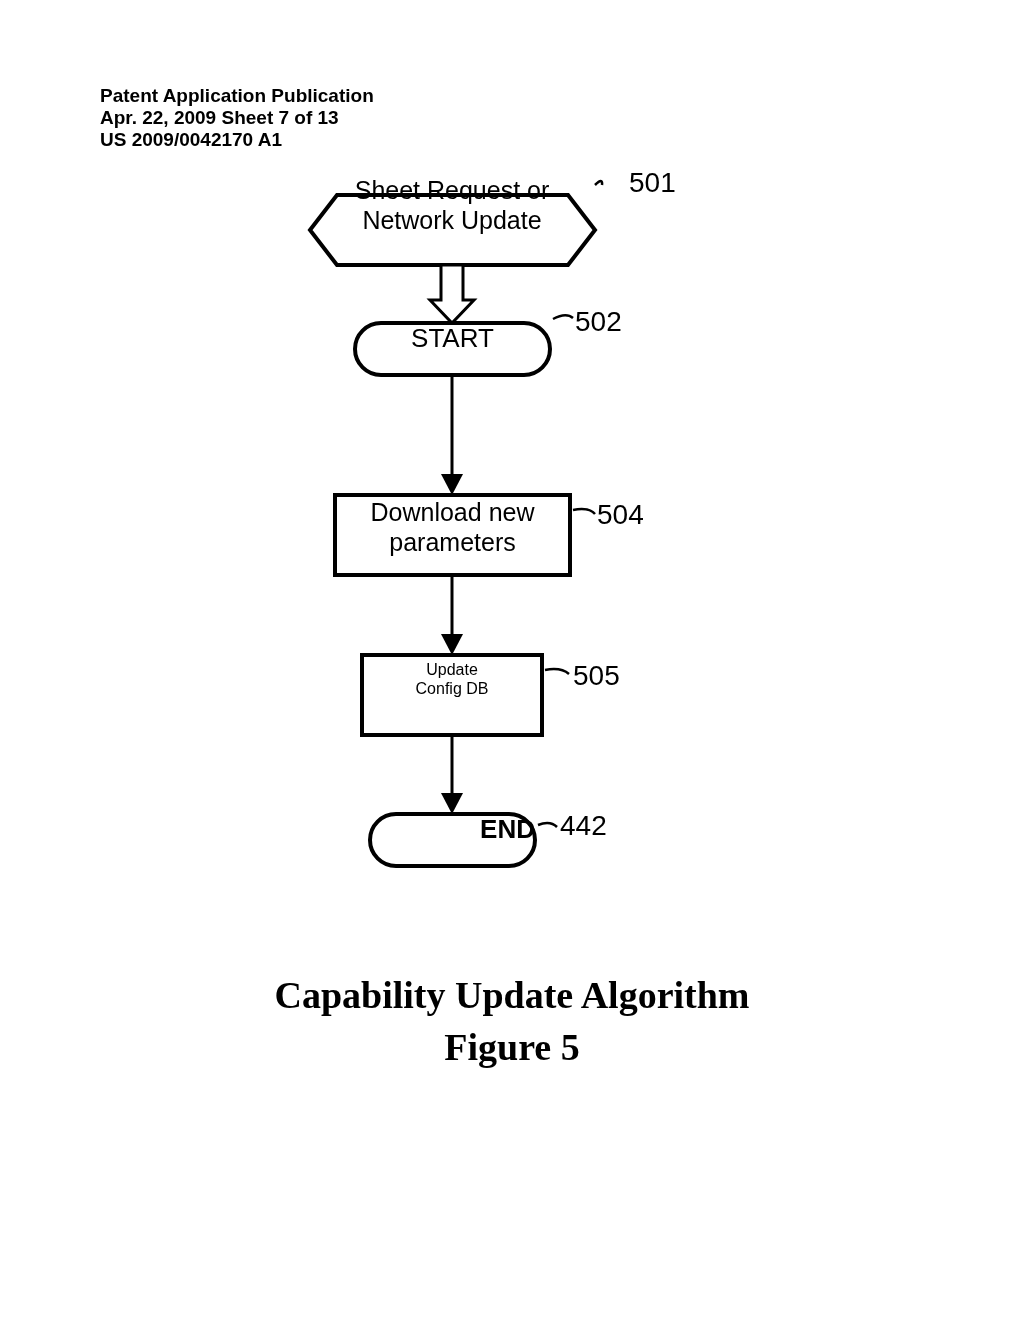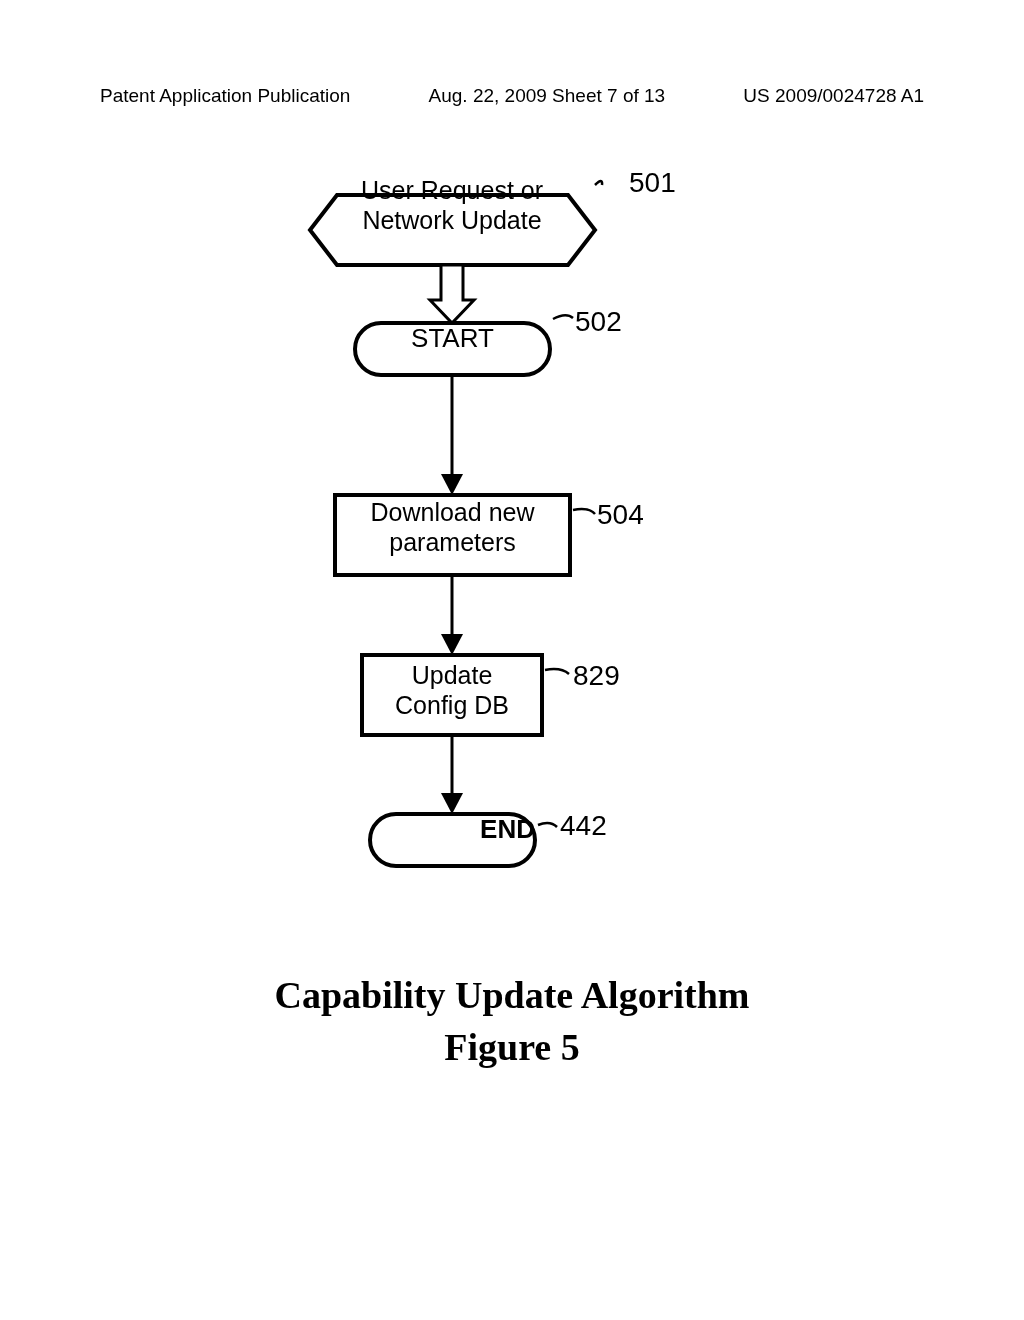--- a/index.html
+++ b/index.html
@@ -16,21 +16,22 @@
     }
     .header {
       position: absolute;
       top: 85px;
       left: 0;
       width: 100%;
       display: flex;
       justify-content: space-between;
       padding: 0 100px;
       font-size: 19px;
-      font-weight: normal;
+      font-weight: bold;
+      flex-direction: column;
     }
     .svg-container {
       position: absolute;
       top: 130px;
       left: 0;
       width: 1024px;
       height: 900px;
     }
     .hexagon-text {
       position: absolute;
@@ -58,21 +59,21 @@
       text-align: center;
       font-size: 25px;
       line-height: 1.2;
     }
     .update-text {
       position: absolute;
       top: 660px;
       left: 362px;
       width: 180px;
       text-align: center;
-      font-size: 25px;
+      font-size: 16px;
       line-height: 1.2;
     }
     .end-text {
       position: absolute;
       top: 814px;
       left: 370px;
       width: 165px;
       text-align: right;
       font-size: 26px;
       font-weight: bold;
@@ -105,22 +106,22 @@
       font-size: 38px;
       font-weight: bold;
       font-family: 'Times New Roman', Times, serif;
     }
   </style>
 </head>
 <body>
 
 <div class="header">
   <span>Patent Application Publication</span>
-  <span>Aug. 22, 2009  Sheet 7 of 13</span>
-  <span>US 2009/0024728 A1</span>
+  <span>Apr. 22, 2009  Sheet 7 of 13</span>
+  <span>US 2009/0042170 A1</span>
 </div>
 
 <div class="svg-container">
   <svg width="1024" height="900" viewBox="0 0 1024 900">
 
     <polygon points="337,65 568,65 595,100 568,135 337,135 310,100" fill="white" stroke="black" stroke-width="4"></polygon>
 
     <path d="M 441 135 L 441 170 L 430 170 L 452 193 L 474 170 L 463 170 L 463 135 Z" fill="white" stroke="black" stroke-width="3"></path>
 
     <rect x="355" y="193" width="195" height="52" rx="26" ry="26" fill="white" stroke="black" stroke-width="4"></rect>
@@ -142,38 +143,38 @@
 
     <path d="M 595 55 Q 603 47 602 55" fill="none" stroke="black" stroke-width="2.5"></path>
     <path d="M 553 189 Q 566 182 573 188" fill="none" stroke="black" stroke-width="2.5"></path>
     <path d="M 573 380 Q 589 377 595 384" fill="none" stroke="black" stroke-width="2.5"></path>
     <path d="M 545 540 Q 561 537 569 544" fill="none" stroke="black" stroke-width="2.5"></path>
     <path d="M 538 695 Q 550 690 557 697" fill="none" stroke="black" stroke-width="2.5"></path>
   </svg>
 </div>
 
 <div class="hexagon-text">
-  <span>User Request or</span><br>
+  <span>Sheet Request or</span><br>
   <span>Network Update</span>
 </div>
 
 <div class="start-text">START</div>
 
 <div class="download-text">
   <span>Download new</span><br>
   <span>parameters</span>
 </div>
 
 <div class="update-text">
   <span>Update</span><br>
   <span>Config DB</span>
 </div>
 
 <div class="end-text">END</div>
 
 <div class="label label-501">501</div>
 <div class="label label-502">502</div>
 <div class="label label-504">504</div>
-<div class="label label-505">829</div>
+<div class="label label-505">505</div>
 <div class="label label-506">442</div>
 
 <div class="title">Capability Update Algorithm</div>
 <div class="subtitle">Figure 5</div>
 
 </body></html>

